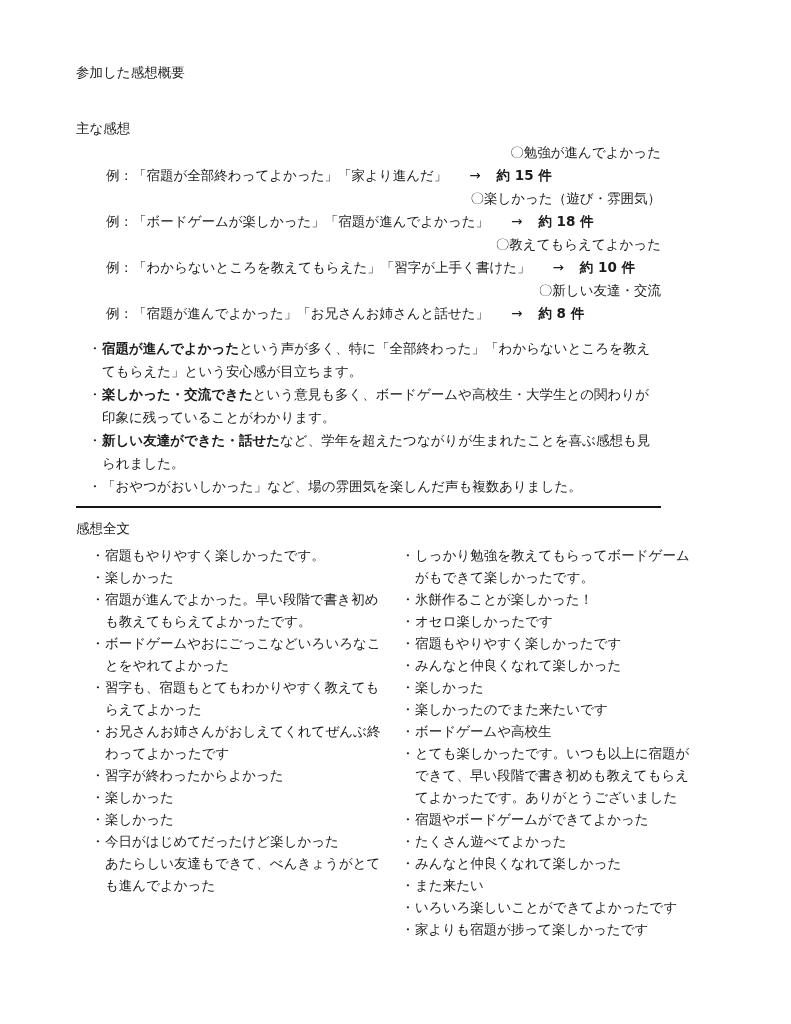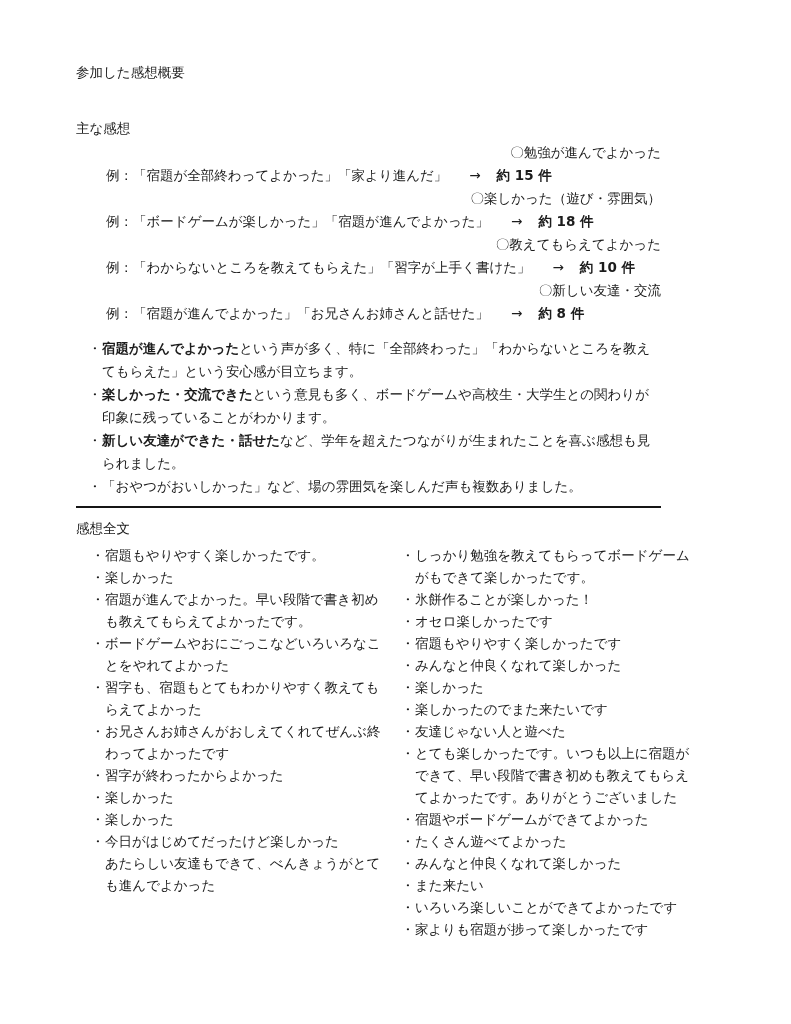--- a/index.html
+++ b/index.html
@@ -128,21 +128,21 @@
           <div class="comment"><span class="bullet">・</span><span class="comment-text">オセロ楽しかったです</span></div>
 
           <div class="comment"><span class="bullet">・</span><span class="comment-text">宿題もやりやすく楽しかったです</span></div>
 
           <div class="comment"><span class="bullet">・</span><span class="comment-text">みんなと仲良くなれて楽しかった</span></div>
 
           <div class="comment"><span class="bullet">・</span><span class="comment-text">楽しかった</span></div>
 
           <div class="comment"><span class="bullet">・</span><span class="comment-text">楽しかったのでまた来たいです</span></div>
 
-          <div class="comment"><span class="bullet">・</span><span class="comment-text">友達じゃない人と遊べた</span></div>
+          <div class="comment"><span class="bullet">・</span><span class="comment-text">ボードゲームや高校生</span></div>
 
           <div class="comment"><span class="bullet">・</span><span class="comment-text">とても楽しかったです。いつも以上に宿題ができて、早い段階で書き初めも教えてもらえてよかったです。ありがとうございました</span></div>
 
           <div class="comment"><span class="bullet">・</span><span class="comment-text">宿題やボードゲームができてよかった</span></div>
 
           <div class="comment"><span class="bullet">・</span><span class="comment-text">たくさん遊べてよかった</span></div>
 
           <div class="comment"><span class="bullet">・</span><span class="comment-text">みんなと仲良くなれて楽しかった</span></div>
 
           <div class="comment"><span class="bullet">・</span><span class="comment-text">また来たい</span></div>

